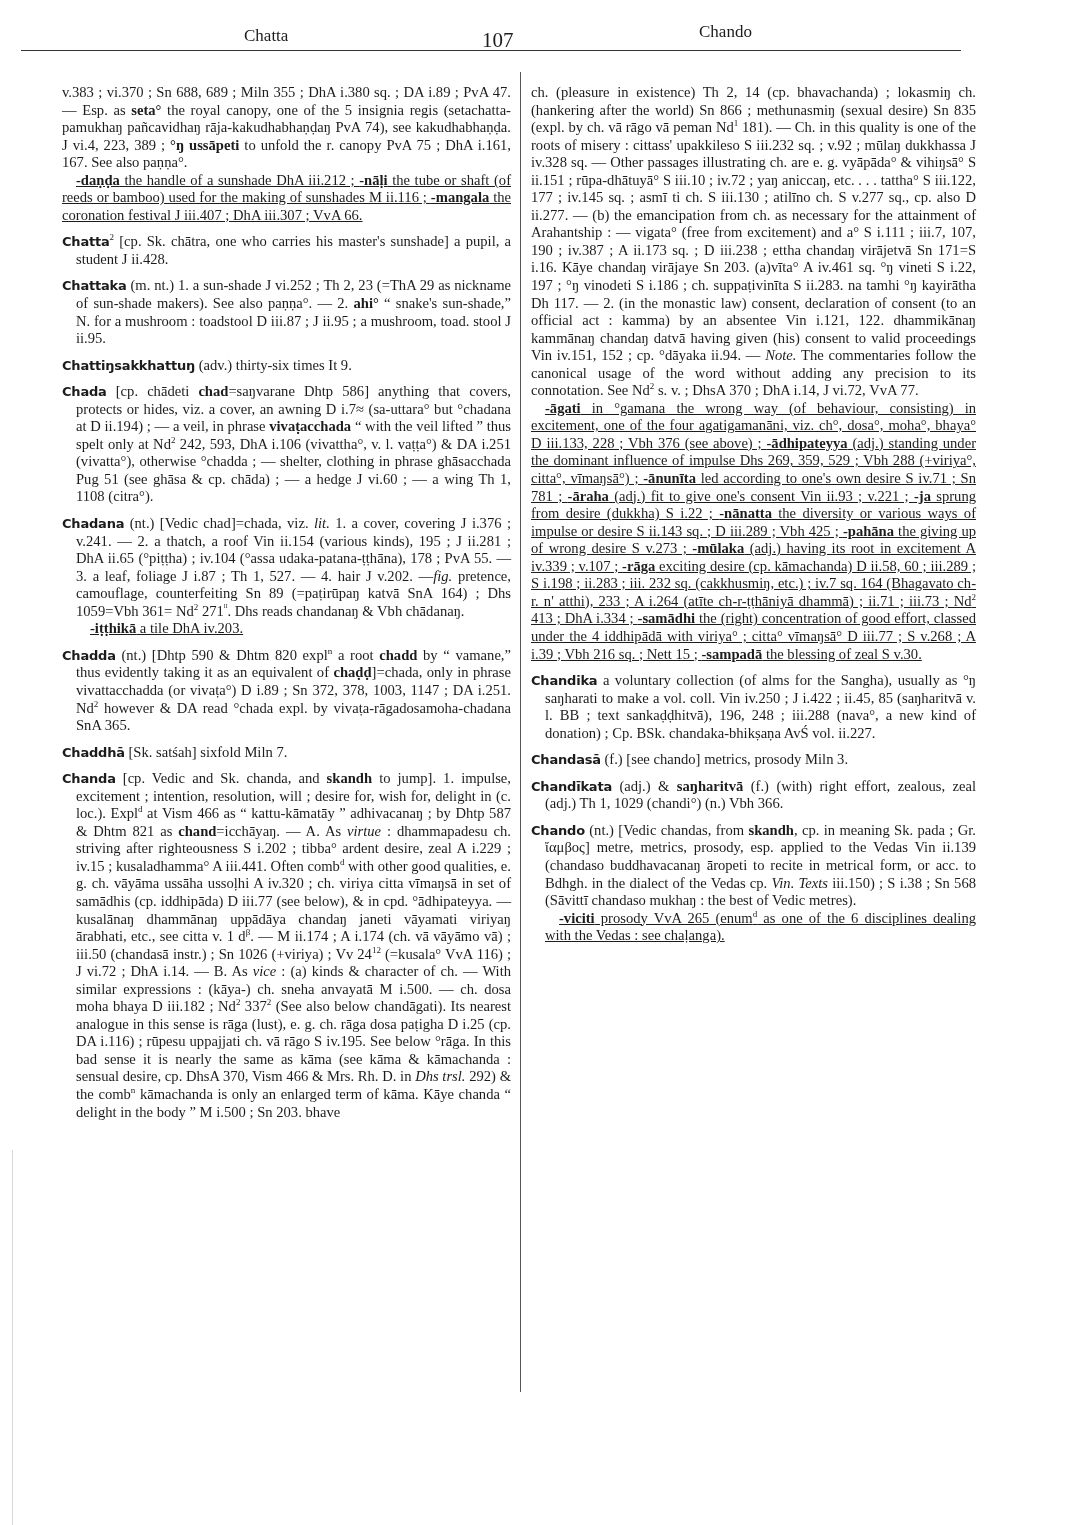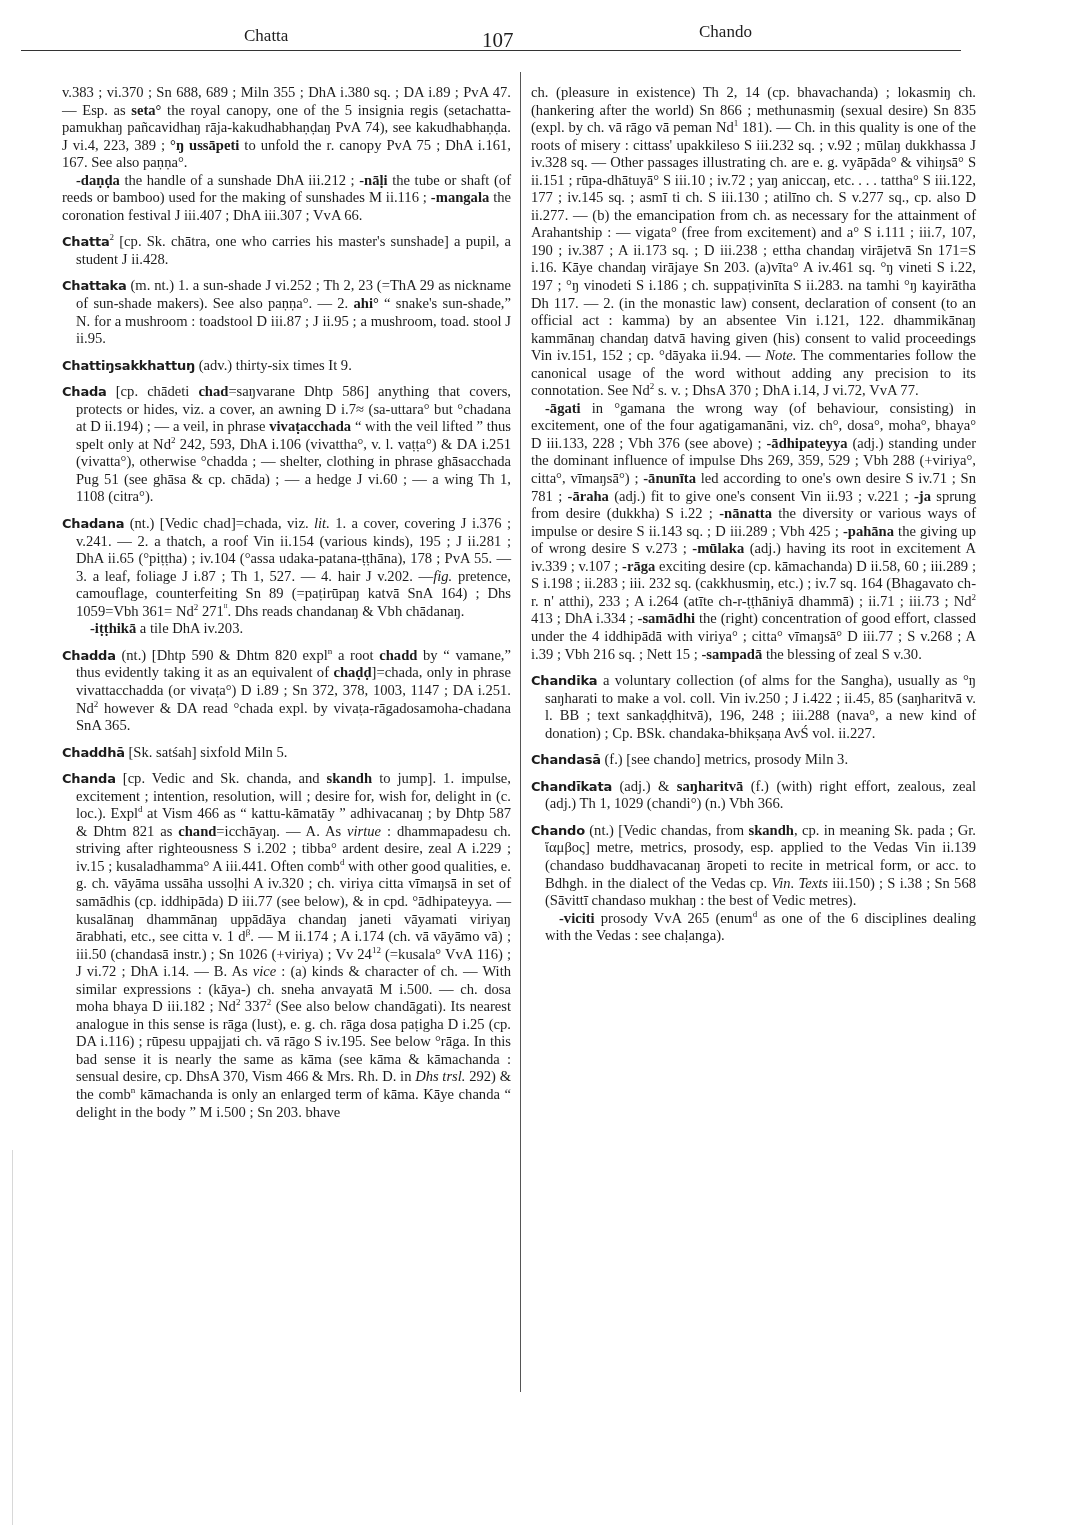--- a/index.html
+++ b/index.html
@@ -28,21 +28,21 @@
     text-align: justify;
     margin-top: 14px;
   }
   .col-left { left: 62px; width: 449px; }
   .col-right { left: 531px; width: 445px; }
   .col-divider {
     position: absolute; left: 520px; top: 72px; width: 1px; height: 1320px; background: #555;
   }
   .entry { margin: 0 0 9px 0; padding-left: 14px; text-indent: -14px; }
   .entry.continuation { padding-left: 0; text-indent: 0; }
-  .sub { display: block; text-indent: 14px; padding-left: 0; margin-left: -14px; padding-left: 14px; }
+  .sub { display: block; text-indent: 14px; padding-left: 0; margin-left: -14px; padding-left: 14px; text-decoration: underline; }
   .entry.continuation .sub { margin-left: 0; padding-left: 0; }
   .hw {
     font-family: "DejaVu Sans", sans-serif; font-weight: bold; font-size: 13px;
     letter-spacing: -0.2px;
   }
   .b { font-weight: bold; }
   .i { font-style: italic; }
   sup { font-size: 9px; line-height: 0; }
 </style>
 </head>
@@ -58,21 +58,21 @@
 <div class="header-rule"></div>
 
 <div class="column col-left" id="col-left">
     <div class="entry continuation"><span class=""><span>v.383 ; vi.370 ; Sn 688, 689 ; Miln 355 ; DhA i.380 sq. ; DA i.89 ; PvA 47. — Esp. as </span><span class="b">seta°</span><span> the royal canopy, one of the 5 insignia regis (setachatta-pamukhaŋ pañcavidhaŋ rāja-kakudhabhaṇḍaŋ PvA 74), see kakudhabhaṇḍa.  J vi.4, 223, 389 ; </span><span class="b">°ŋ ussāpeti</span><span> to unfold the r. canopy PvA 75 ; DhA i.161, 167.  See also paṇṇa°.</span></span><span class="sub"><span class="b">-daṇḍa</span><span> the handle of a sunshade DhA iii.212 ; </span><span class="b">-nāḷi</span><span> the tube or shaft (of reeds or bamboo) used for the making of sunshades M ii.116 ; </span><span class="b">-mangala</span><span> the coronation festival J iii.407 ; DhA iii.307 ; VvA 66.</span></span></div>
     <div class="entry"><span class=""><span class="hw">Chatta</span><sup>2</sup><span> [cp. Sk. chātra, one who carries his master's sunshade] a pupil, a student J ii.428.</span></span></div>
     <div class="entry"><span class=""><span class="hw">Chattaka</span><span> (m. nt.) 1. a sun-shade J vi.252 ; Th 2, 23 (=ThA 29 as nickname of sun-shade makers).  See also paṇṇa°. — 2. </span><span class="b">ahi°</span><span> “ snake's sun-shade,” N. for a mushroom : toadstool D iii.87 ; J ii.95 ; a mushroom, toad. stool J ii.95.</span></span></div>
     <div class="entry"><span class=""><span class="hw">Chattiŋsakkhattuŋ</span><span> (adv.) thirty-six times It 9.</span></span></div>
     <div class="entry"><span class=""><span class="hw">Chada</span><span> [cp. chādeti </span><span class="b">chad</span><span>=saŋvarane Dhtp 586] anything that covers, protects or hides, viz. a cover, an awning D i.7≈ (sa-uttara° but °chadana at D ii.194) ; — a veil, in phrase </span><span class="b">vivaṭacchada</span><span> “ with the veil lifted ” thus spelt only at Nd</span><sup>2</sup><span> 242, 593, DhA i.106 (vivattha°, v. l. vaṭṭa°) &amp; DA i.251 (vivatta°), otherwise °chadda ; — shelter, clothing in phrase ghāsacchada Pug 51 (see ghāsa &amp; cp. chāda) ; — a hedge J vi.60 ; — a wing Th 1, 1108 (citra°).</span></span></div>
     <div class="entry"><span class=""><span class="hw">Chadana</span><span> (nt.) [Vedic chad]=chada, viz. </span><span class="i">lit.</span><span> 1. a cover, covering J i.376 ; v.241. — 2. a thatch, a roof Vin ii.154 (various kinds), 195 ; J ii.281 ; DhA ii.65 (°piṭṭha) ; iv.104 (°assa udaka-patana-ṭṭhāna), 178 ; PvA 55. — 3. a leaf, foliage J i.87 ; Th 1, 527. — 4. hair J v.202. —</span><span class="i">fig.</span><span> pretence, camouflage, counterfeiting Sn 89 (=paṭirūpaŋ katvā SnA 164) ; Dhs 1059=Vbh 361= Nd</span><sup>2</sup><span> 271</span><sup>ᴵᴵ</sup><span>.  Dhs reads chandanaŋ &amp; Vbh chādanaŋ.</span></span><span class="sub"><span class="b">-iṭṭhikā</span><span> a tile DhA iv.203.</span></span></div>
     <div class="entry"><span class=""><span class="hw">Chadda</span><span> (nt.) [Dhtp 590 &amp; Dhtm 820 expl</span><sup>n</sup><span> a root </span><span class="b">chadd</span><span> by “ vamane,” thus evidently taking it as an equivalent of </span><span class="b">chaḍḍ</span><span>]=chada, only in phrase vivattacchadda (or vivaṭa°) D i.89 ; Sn 372, 378, 1003, 1147 ; DA i.251. Nd</span><sup>2</sup><span> however &amp; DA read °chada expl. by vivaṭa-rāgadosamoha-chadana SnA 365.</span></span></div>
-    <div class="entry"><span class=""><span class="hw">Chaddhā</span><span> [Sk. satśah] sixfold Miln 5.</span></span></div>
+    <div class="entry"><span class=""><span class="hw">Chaddhā</span><span> [Sk. satśah] sixfold Miln 7.</span></span></div>
     <div class="entry"><span class=""><span class="hw">Chanda</span><span> [cp. Vedic and Sk. chanda, and </span><span class="b">skandh</span><span> to jump]. 1. impulse, excitement ; intention, resolution, will ; desire for, wish for, delight in (c. loc.).  Expl</span><sup>d</sup><span> at Vism 466 as “ kattu-kāmatāy ” adhivacanaŋ ; by Dhtp 587 &amp; Dhtm 821 as </span><span class="b">chand</span><span>=icchāyaŋ. — A. As </span><span class="i">virtue</span><span> : dhammapadesu ch. striving after righteousness S i.202 ; tibba° ardent desire, zeal A i.229 ; iv.15 ; kusaladhamma° A iii.441.  Often comb</span><sup>d</sup><span> with other good qualities, e. g. ch. vāyāma ussāha ussoḷhi A iv.320 ; ch. viriya citta vīmaŋsā in set of samādhis (cp. iddhipāda) D iii.77 (see below), &amp; in cpd. °ādhipateyya. — kusalānaŋ dhammānaŋ uppādāya chandaŋ janeti vāyamati viriyaŋ ārabhati, etc., see citta v. 1 d</span><sup>β</sup><span>. — M ii.174 ; A i.174 (ch. vā vāyāmo vā) ; iii.50 (chandasā instr.) ; Sn 1026 (+viriya) ; Vv 24</span><sup>12</sup><span> (=kusala° VvA 116) ; J vi.72 ; DhA i.14. — B. As </span><span class="i">vice</span><span> : (a) kinds &amp; character of ch. — With similar expressions : (kāya-) ch. sneha anvayatā M i.500. — ch. dosa moha bhaya D iii.182 ; Nd</span><sup>2</sup><span> 337</span><sup>2</sup><span> (See also below chandāgati).  Its nearest analogue in this sense is rāga (lust), e. g. ch. rāga dosa paṭigha D i.25 (cp. DA i.116) ; rūpesu uppajjati ch. vā rāgo S iv.195.  See below °rāga.  In this bad sense it is nearly the same as kāma (see kāma &amp; kāmachanda : sensual desire, cp. DhsA 370, Vism 466 &amp; Mrs. Rh. D. in </span><span class="i">Dhs trsl.</span><span> 292) &amp; the comb</span><sup>n</sup><span> kāmachanda is only an enlarged term of kāma.  Kāye chanda “ delight in the body ” M i.500 ; Sn 203.  bhave</span></span></div>
   </div>
 <div class="col-divider"></div>
 <div class="column col-right" id="col-right">
     <div class="entry continuation"><span class=""><span>ch. (pleasure in existence) Th 2, 14 (cp. bhavachanda) ; lokasmiŋ ch. (hankering after the world) Sn 866 ; methunasmiŋ (sexual desire) Sn 835 (expl. by ch. vā rāgo vā peman Nd</span><sup>1</sup><span> 181). — Ch. in this quality is one of the roots of misery : cittass' upakkileso S iii.232 sq. ; v.92 ; mūlaŋ dukkhassa J iv.328 sq. — Other passages illustrating ch. are e. g. vyāpāda° &amp; vihiŋsā° S ii.151 ; rūpa-dhātuyā° S iii.10 ; iv.72 ; yaŋ aniccaŋ, etc. . . . tattha° S iii.122, 177 ; iv.145 sq. ; asmī ti ch. S iii.130 ; atilīno ch. S v.277 sq., cp. also D ii.277. — (b) the emancipation from ch. as necessary for the attainment of Arahantship : — vigata° (free from excitement) and a° S i.111 ; iii.7, 107, 190 ; iv.387 ; A ii.173 sq. ; D iii.238 ; ettha chandaŋ virājetvā Sn 171=S i.16.  Kāye chandaŋ virājaye Sn 203.  (a)vīta° A iv.461 sq.  °ŋ vineti S i.22, 197 ; °ŋ vinodeti S i.186 ; ch. suppaṭivinīta S ii.283.  na tamhi °ŋ kayirātha Dh 117. — 2. (in the monastic law) consent, declaration of consent (to an official act : kamma) by an absentee Vin i.121, 122.  dhammikānaŋ kammānaŋ chandaŋ datvā having given (his) consent to valid proceedings Vin iv.151, 152 ; cp. °dāyaka ii.94. — </span><span class="i">Note.</span><span> The commentaries follow the canonical usage of the word without adding any precision to its connotation.  See Nd</span><sup>2</sup><span> s. v. ; DhsA 370 ; DhA i.14, J vi.72, VvA 77.</span></span><span class="sub"><span class="b">-āgati</span><span> in °gamana the wrong way (of behaviour, consisting) in excitement, one of the four agatigamanāni, viz. ch°, dosa°, moha°, bhaya° D iii.133, 228 ; Vbh 376 (see above) ; </span><span class="b">-ādhipateyya</span><span> (adj.) standing under the dominant influence of impulse Dhs 269, 359, 529 ; Vbh 288 (+viriya°, citta°, vīmaŋsā°) ; </span><span class="b">-ānunīta</span><span> led according to one's own desire S iv.71 ; Sn 781 ; </span><span class="b">-āraha</span><span> (adj.) fit to give one's consent Vin ii.93 ; v.221 ; </span><span class="b">-ja</span><span> sprung from desire (dukkha) S i.22 ; </span><span class="b">-nānatta</span><span> the diversity or various ways of impulse or desire S ii.143 sq. ; D iii.289 ; Vbh 425 ; </span><span class="b">-pahāna</span><span> the giving up of wrong desire S v.273 ; </span><span class="b">-mūlaka</span><span> (adj.) having its root in excitement A iv.339 ; v.107 ; </span><span class="b">-rāga</span><span> exciting desire (cp. kāmachanda) D ii.58, 60 ; iii.289 ; S i.198 ; ii.283 ; iii. 232 sq. (cakkhusmiŋ, etc.) ; iv.7 sq. 164 (Bhagavato ch-r. n' atthi), 233 ; A i.264 (atīte ch-r-ṭṭhāniyā dhammā) ; ii.71 ; iii.73 ; Nd</span><sup>2</sup><span> 413 ; DhA i.334 ; </span><span class="b">-samādhi</span><span> the (right) concentration of good effort, classed under the 4 iddhipādā with viriya° ; citta° vīmaŋsā° D iii.77 ; S v.268 ; A i.39 ; Vbh 216 sq. ; Nett 15 ; </span><span class="b">-sampadā</span><span> the blessing of zeal S v.30.</span></span></div>
     <div class="entry"><span class=""><span class="hw">Chandika</span><span> a voluntary collection (of alms for the Sangha), usually as °ŋ saŋharati to make a vol. coll. Vin iv.250 ; J i.422 ; ii.45, 85 (saŋharitvā v. l. BB ; text sankaḍḍhitvā), 196, 248 ; iii.288 (nava°, a new kind of donation) ; Cp. BSk. chandaka-bhikṣaṇa AvŚ vol. ii.227.</span></span></div>
     <div class="entry"><span class=""><span class="hw">Chandasā</span><span> (f.) [see chando] metrics, prosody Miln 3.</span></span></div>
     <div class="entry"><span class=""><span class="hw">Chandīkata</span><span> (adj.) &amp; </span><span class="b">saŋharitvā</span><span> (f.) (with) right effort, zealous, zeal (adj.) Th 1, 1029 (chandi°) (n.) Vbh 366.</span></span></div>
     <div class="entry"><span class=""><span class="hw">Chando</span><span> (nt.) [Vedic chandas, from </span><span class="b">skandh</span><span>, cp. in meaning Sk. pada ; Gr. ἴαμβος] metre, metrics, prosody, esp. applied to the Vedas Vin ii.139 (chandaso buddhavacanaŋ āropeti to recite in metrical form, or acc. to Bdhgh. in the dialect of the Vedas cp. </span><span class="i">Vin. Texts</span><span> iii.150) ; S i.38 ; Sn 568 (Sāvittī chandaso mukhaŋ : the best of Vedic metres).</span></span><span class="sub"><span class="b">-viciti</span><span> prosody VvA 265 (enum</span><sup>d</sup><span> as one of the 6 disciplines dealing with the Vedas : see chaḷanga).</span></span></div>
   </div>

